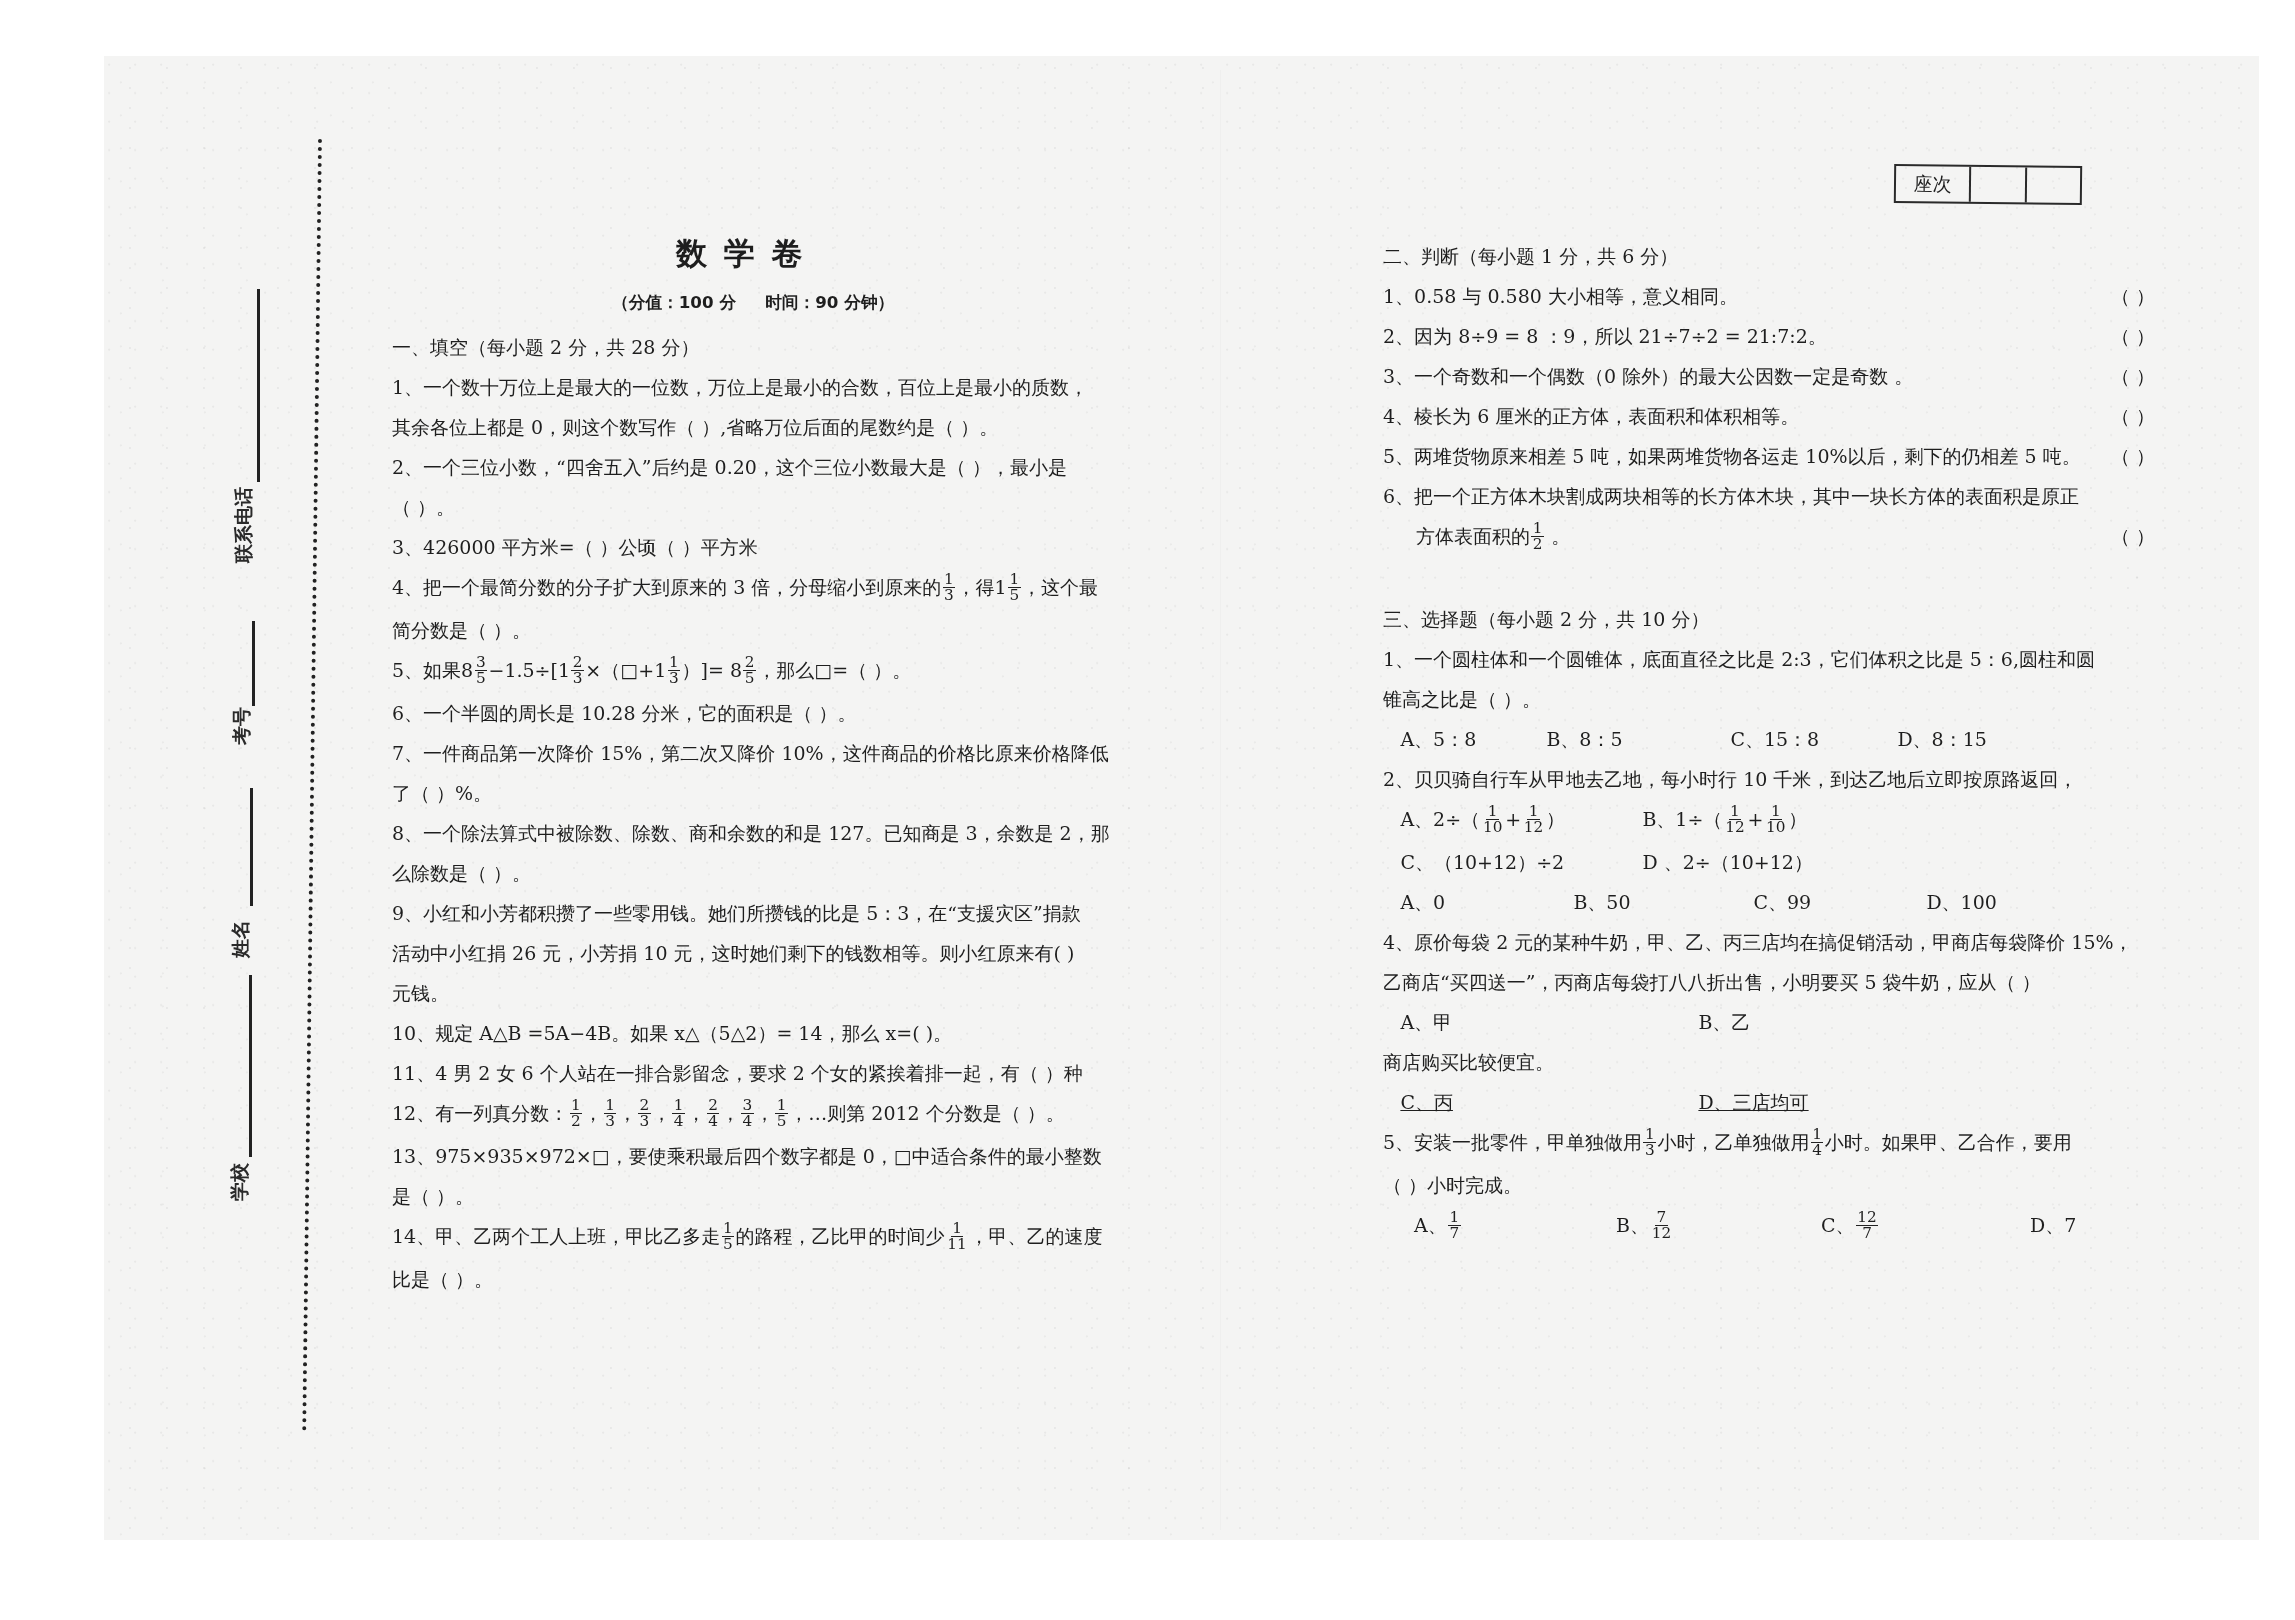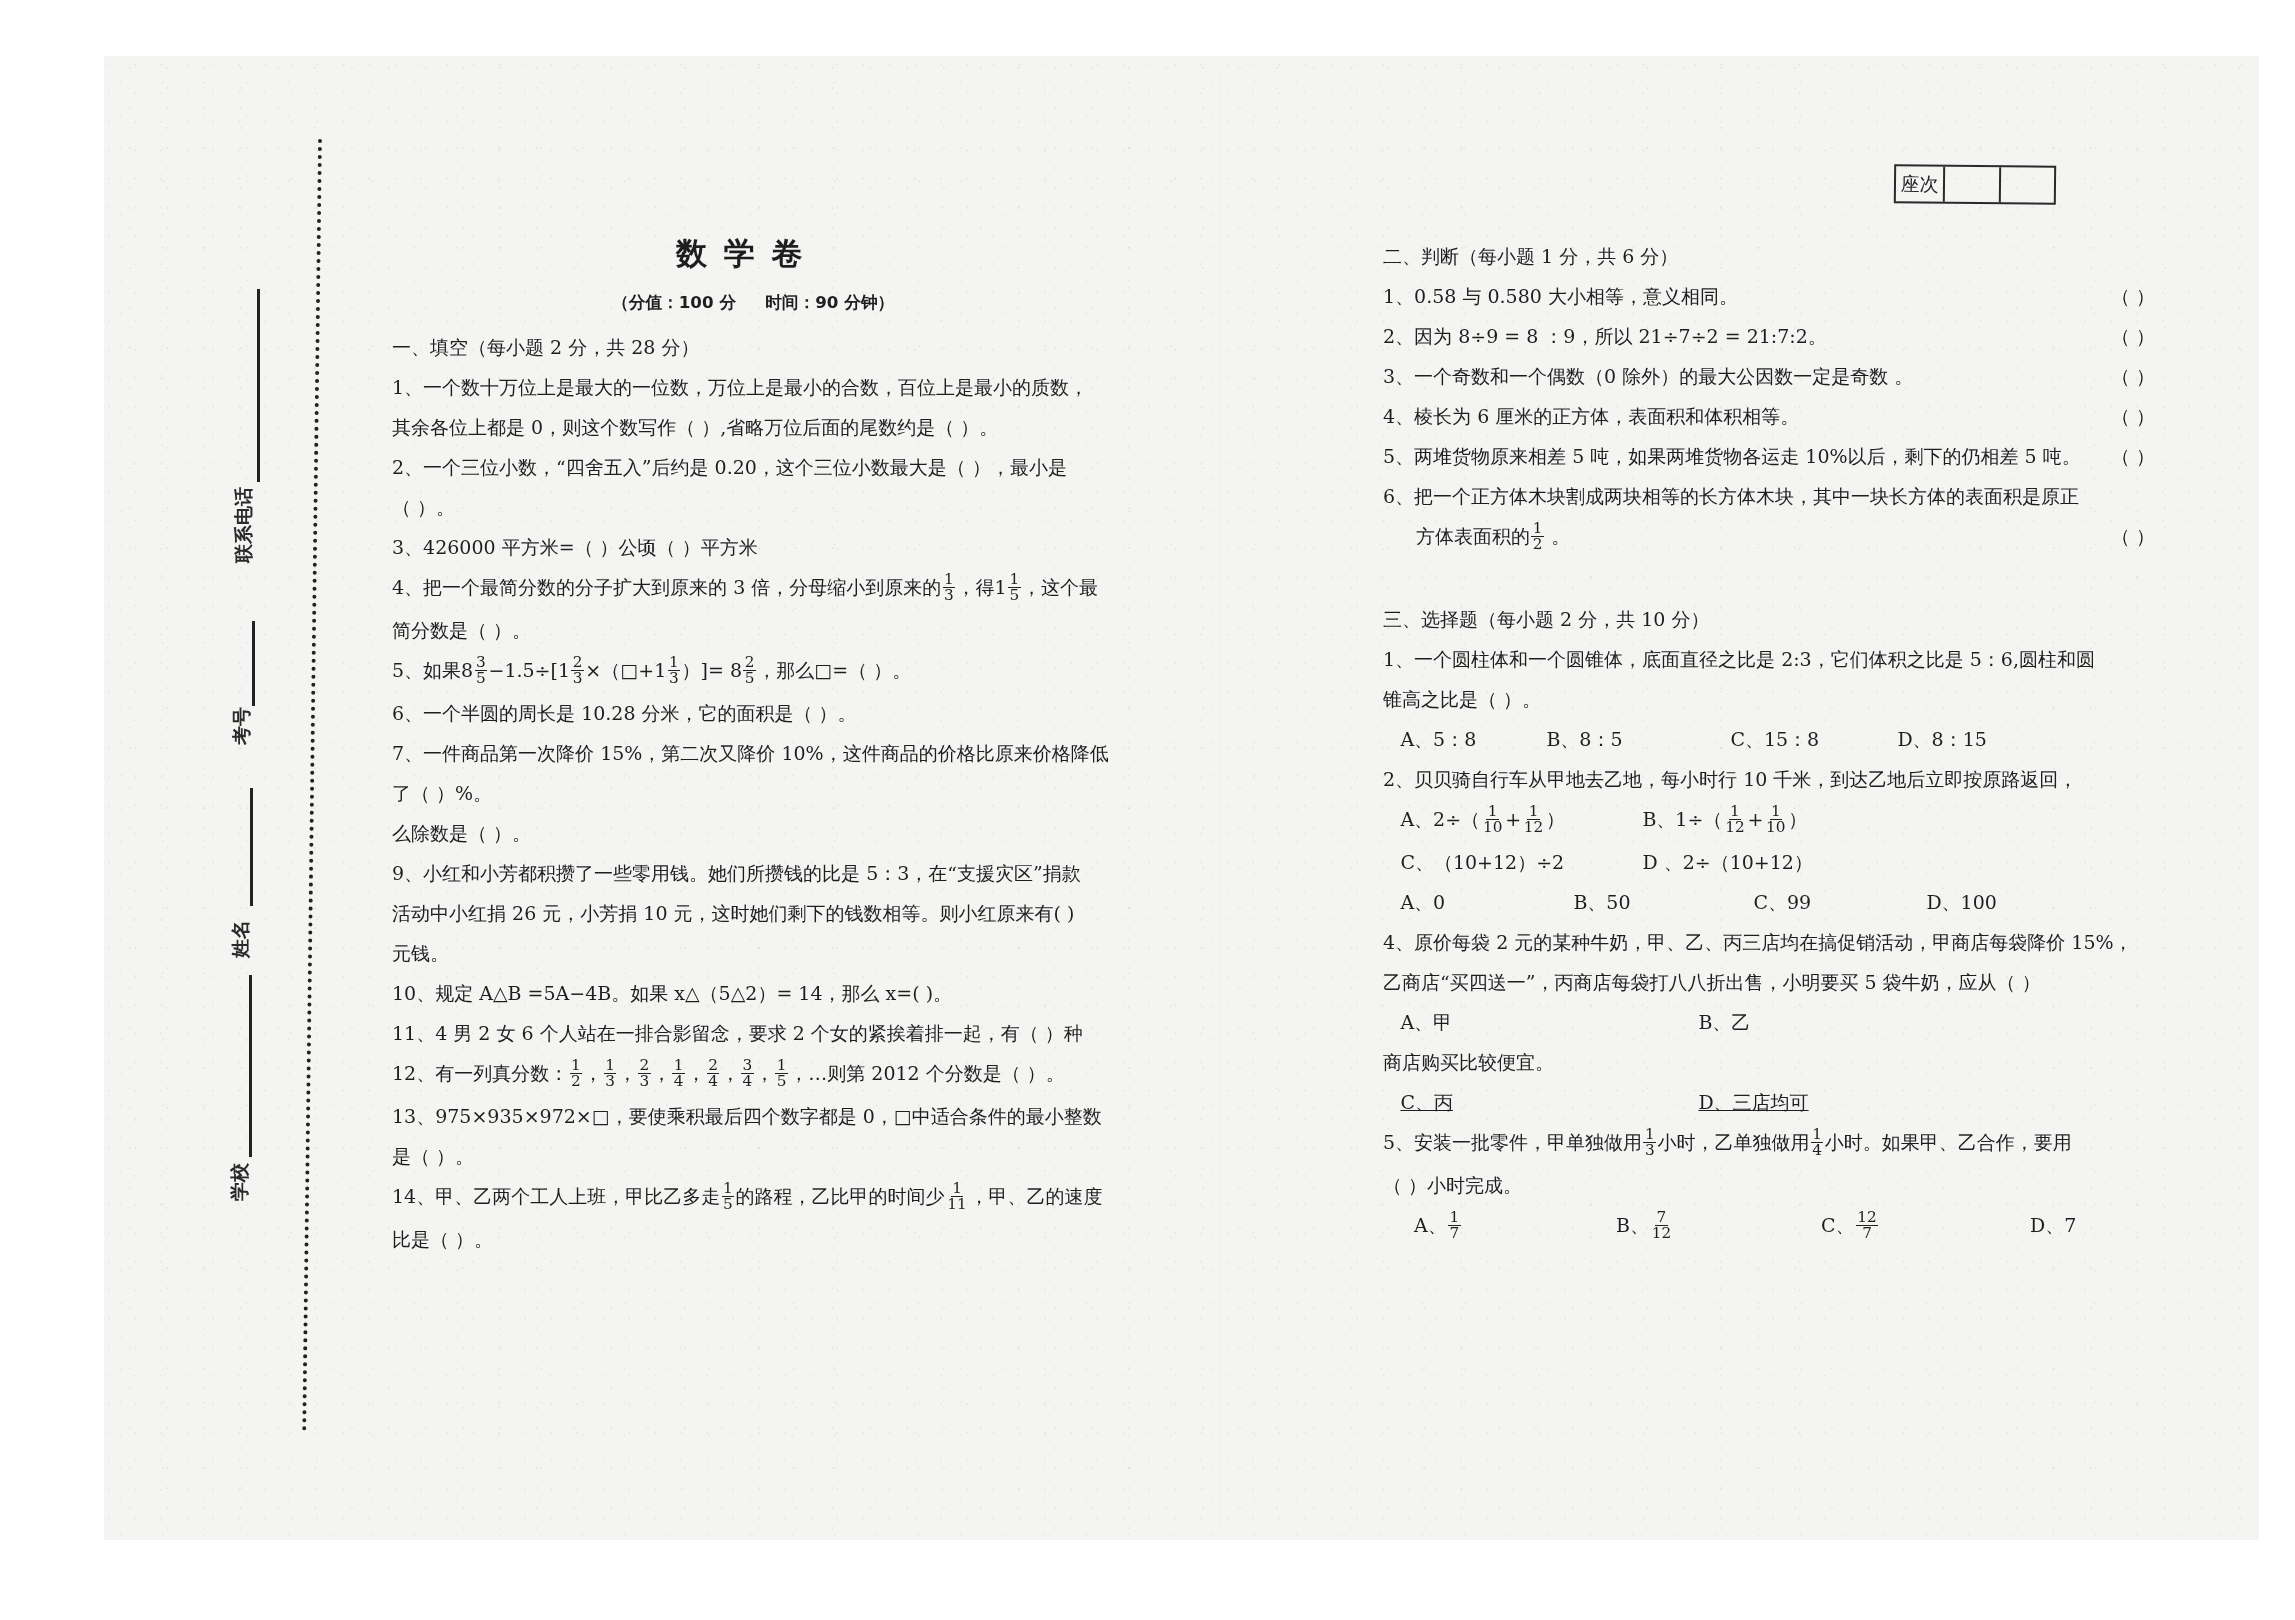--- a/index.html
+++ b/index.html
@@ -60,21 +60,21 @@
     font-family:"DejaVu Sans","Liberation Sans",sans-serif; white-space:pre;
   }
 
   
   .seat {
     position:absolute; left:1894px; top:165px; height:35px; display:flex;
     border:2.1px solid #2a2a2a; transform:rotate(0.6deg);
   }
   .seat .cell { height:35px; border-right:2.1px solid #2a2a2a; box-sizing:border-box; }
   .seat .cell:last-child { border-right:none; }
-  .seat .lbl { width:49px; display:flex; align-items:center; justify-content:center; font-size:19px; }
+  .seat .lbl { width:75px; display:flex; align-items:center; justify-content:center; font-size:19px; }
   .seat .blank { width:56px; }
   .seat .blank2 { width:53px; }
 </style>
 </head>
 <body>
 
 <div class="scan"></div>
 <div class="fold"></div>
 
 <div class="dotted"></div>
@@ -128,20 +128,21 @@
         <span class="n">1</span>
         <span class="d">3</span>
       </span><span>）]= 8</span><span class="frac">
         <span class="n">2</span>
         <span class="d">5</span>
       </span><span>，那么□=（          ）。</span>
   </div>
   <div class="line">6、一个半圆的周长是 10.28 分米，它的面积是（          ）。</div>
   <div class="line">7、一件商品第一次降价 15%，第二次又降价 10%，这件商品的价格比原来价格降低</div>
   <div class="line">了（      ）%。</div>
+  <div class="line">8、一个除法算式中被除数、除数、商和余数的和是 127。已知商是 3，余数是 2，那</div>
   <div class="line">么除数是（      ）。</div>
   <div class="line">9、小红和小芳都积攒了一些零用钱。她们所攒钱的比是 5：3，在“支援灾区”捐款</div>
   <div class="line">活动中小红捐 26 元，小芳捐 10 元，这时她们剩下的钱数相等。则小红原来有(          )</div>
   <div class="line">元钱。</div>
   <div class="line">10、规定 A△B =5A−4B。如果 x△（5△2）= 14，那么 x=(          )。</div>
   <div class="line">11、4 男 2 女 6 个人站在一排合影留念，要求 2 个女的紧挨着排一起，有（    ）种</div>
   <div class="line tall">
     <span>12、有一列真分数：</span><span id="q12fracs"><span class="frac">
           <span class="n">1</span>
           <span class="d">2</span>

